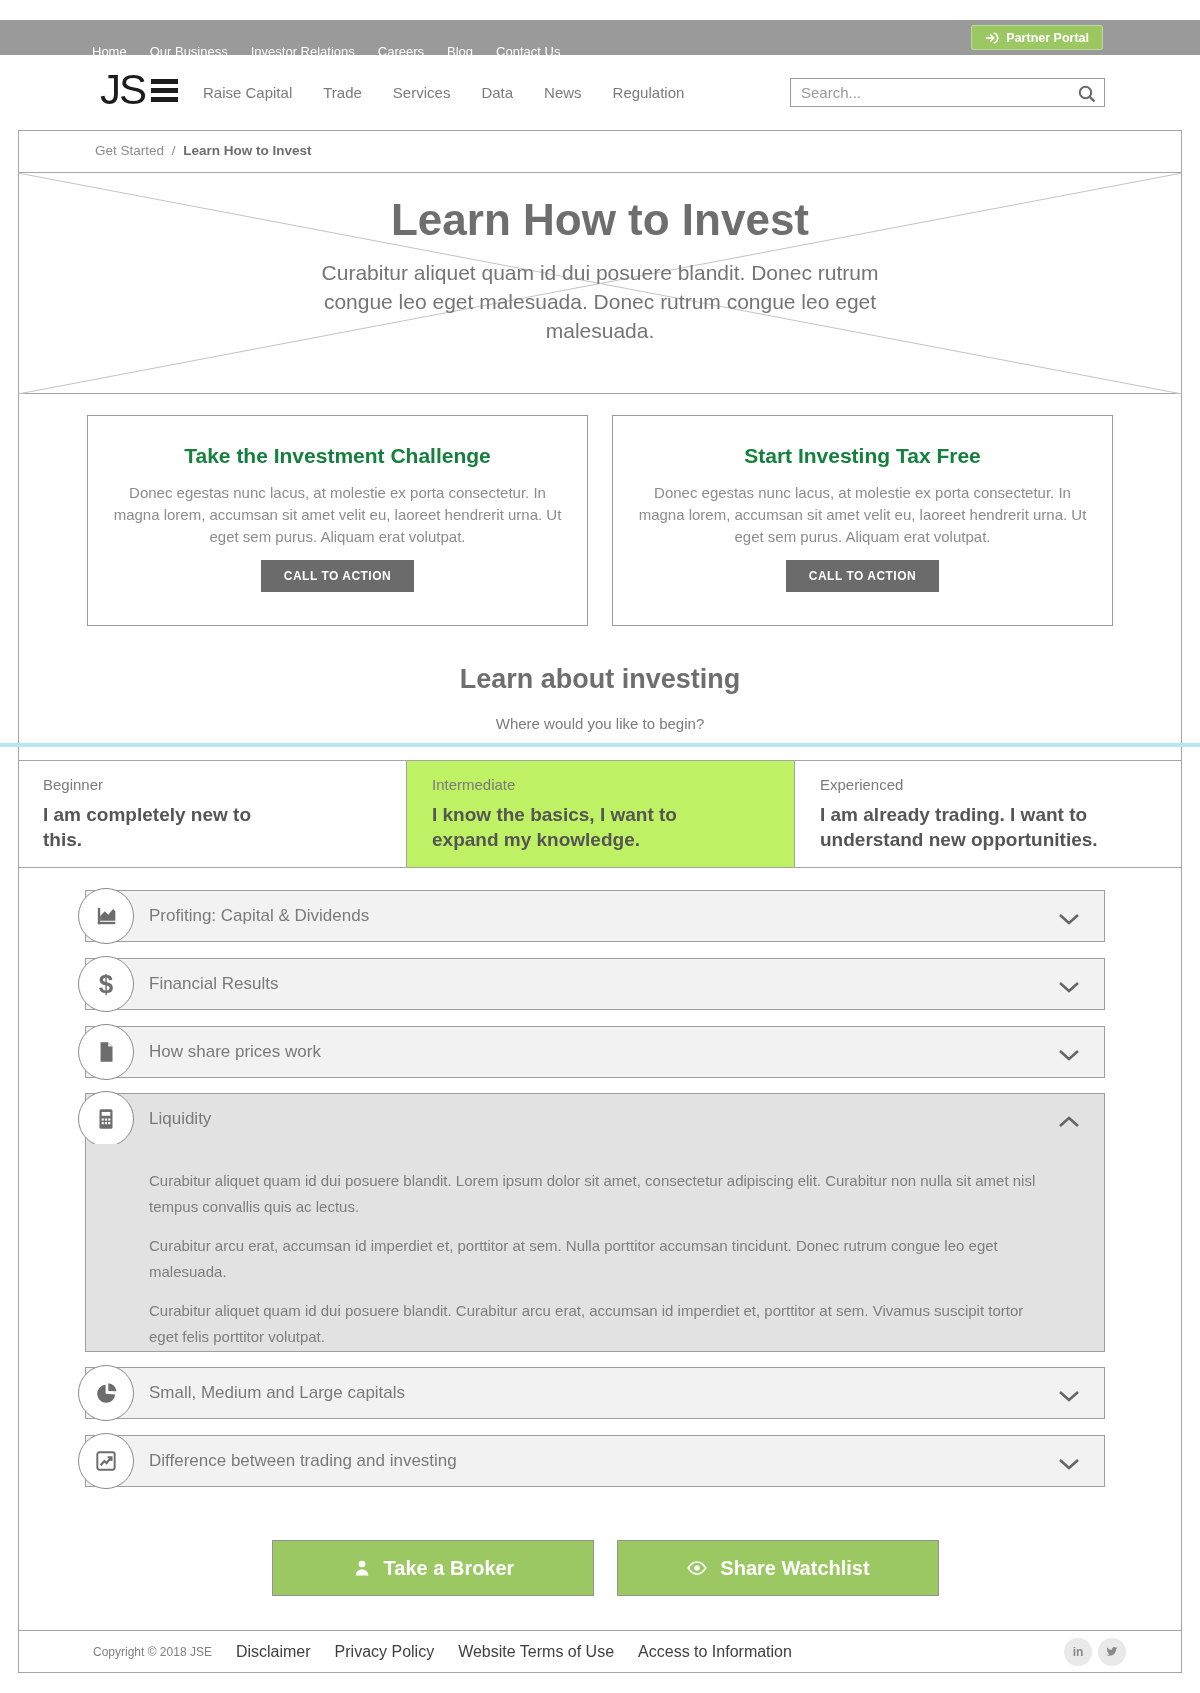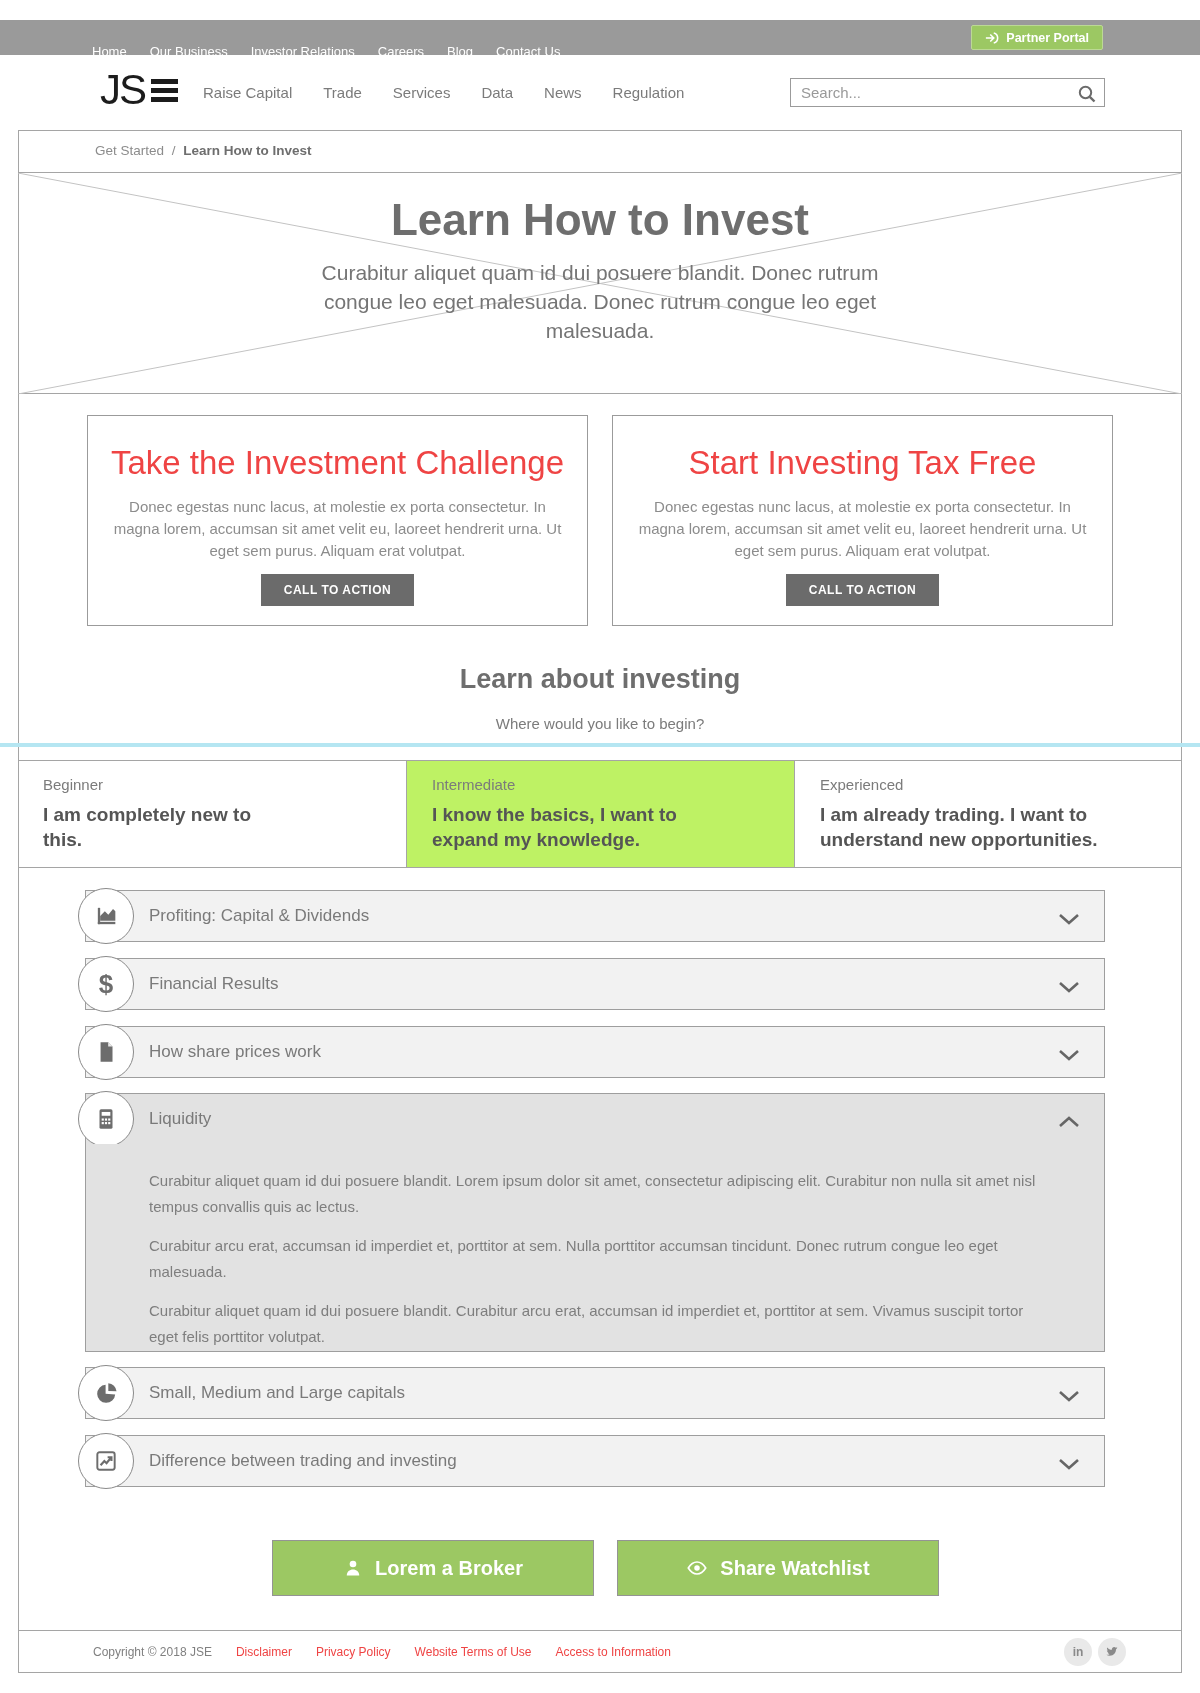--- a/index.html
+++ b/index.html
@@ -34,21 +34,21 @@
 
   
   .hero { position:absolute; left:18px; top:173px; width:1164px; height:221px; border-bottom:1px solid #a5a5a5; text-align:center; }
   .hero svg.cross { position:absolute; left:0; top:0; }
   .hero-title { position:relative; margin-top:22px; font-size:44px; font-weight:bold; color:#6e6e6e; }
   .hero-sub { position:relative; margin:13px auto 0; width:590px; font-size:21px; line-height:29px; color:#757575; }
 
   
   .cards { position:absolute; left:18px; top:415px; width:1164px; display:flex; justify-content:center; gap:24px; }
   .card { width:501px; height:211px; border:1px solid #9b9b9b; background:#fff; text-align:center; padding-top:28px; }
-  .card-title { font-size:33px; font-weight:normal; color:#ef4444; }
+  .card-title { font-size:21px; font-weight:bold; color:#15803d; }
   .card-body { margin:14px auto 0; width:452px; font-size:15px; line-height:22px; color:#8c8c8c; }
   .cta { display:inline-block; margin-top:12px; background:#6b6b6b; color:#fff; font-size:12px; font-weight:bold; letter-spacing:.5px; padding:9px 23px; cursor:pointer; }
 
   
   .learn-title { position:absolute; left:18px; top:664px; width:1164px; text-align:center; font-size:27px; font-weight:bold; color:#6e6e6e; }
   .begin-text { position:absolute; left:18px; top:715px; width:1164px; text-align:center; font-size:15px; color:#7b7b7b; }
   .accent-line { position:absolute; left:0; top:743px; width:1200px; height:4px; }
 
   
   .levels { position:absolute; left:18px; top:760px; width:1164px; height:108px; border-top:1px solid #a5a5a5; border-bottom:1px solid #a5a5a5; display:flex; }
@@ -71,21 +71,21 @@
 
   
   .gbtn { position:absolute; top:1540px; height:56px; background:#9cc863; border:1px solid #949494; display:flex; align-items:center; justify-content:center; gap:12px; color:#fff; font-size:20px; font-weight:bold; cursor:pointer; }
   .gbtn.b1 { left:272px; width:322px; }
   .gbtn.b2 { left:617px; width:322px; }
 
   
   .footer { position:absolute; left:18px; top:1630px; width:1164px; height:43px; border-top:1px solid #a5a5a5; display:flex; align-items:center; padding:0 56px 0 75px; }
   .foot-copy { font-size:12px; color:#808080; margin-right:24px; }
   .foot-links { display:flex; gap:24px; }
-  .foot-links a { font-size:12px; color:#ef4444; text-decoration:none; cursor:pointer; }
+  .foot-links a { font-size:16px; color:#404040; text-decoration:none; cursor:pointer; }
   .socials { margin-left:auto; display:flex; gap:6px; }
   .soc { width:28px; height:28px; border-radius:50%; background:#e9e9e9; display:flex; align-items:center; justify-content:center; cursor:pointer; }
   .soc .in { font-size:12px; font-weight:bold; color:#8a8a8a; }
 </style>
 </head>
 <body>
 
 <div class="page">
 
   <div class="topbar" style="background: rgb(154, 154, 154);">
@@ -286,21 +286,21 @@
     </span>
   </div>
 
   <div class="gbtn b1" style="background: rgb(156, 200, 99);">
     <span style="display:flex;">
       <svg width="20" height="20" viewBox="0 0 24 24">
           <circle cx="12" cy="7.2" r="4" fill="#fff"></circle>
           <path d="M4.5 21c0-4.6 3.4-7.2 7.5-7.2s7.5 2.6 7.5 7.2z" fill="#fff"></path>
         </svg>
     </span>
-    <span>Lorem a Broker</span>
+    <span>Take a Broker</span>
   </div>
   <div class="gbtn b2" style="background: rgb(156, 200, 99);">
     <span style="display:flex;">
       <svg width="22" height="16" viewBox="0 0 24 16">
           <path d="M12 1.5C6.5 1.5 2.5 8 2.5 8s4 6.5 9.5 6.5S21.5 8 21.5 8 17.5 1.5 12 1.5z" fill="none" stroke="#fff" stroke-width="1.8"></path>
           <circle cx="12" cy="8" r="3" fill="#fff"></circle>
         </svg>
     </span>
     <span>Share Watchlist</span>
   </div>

